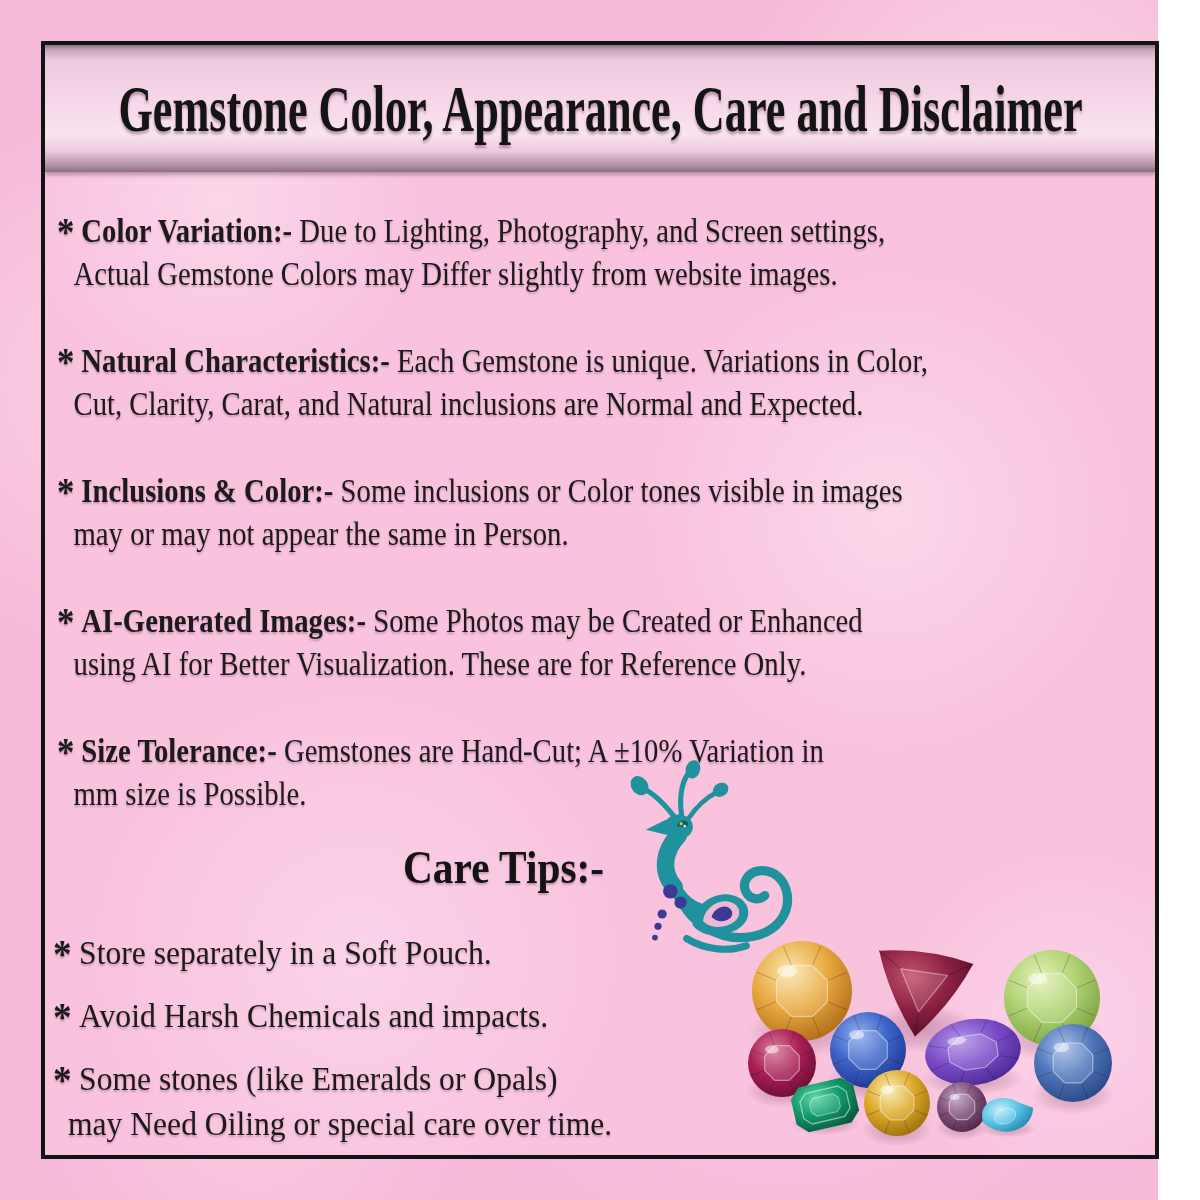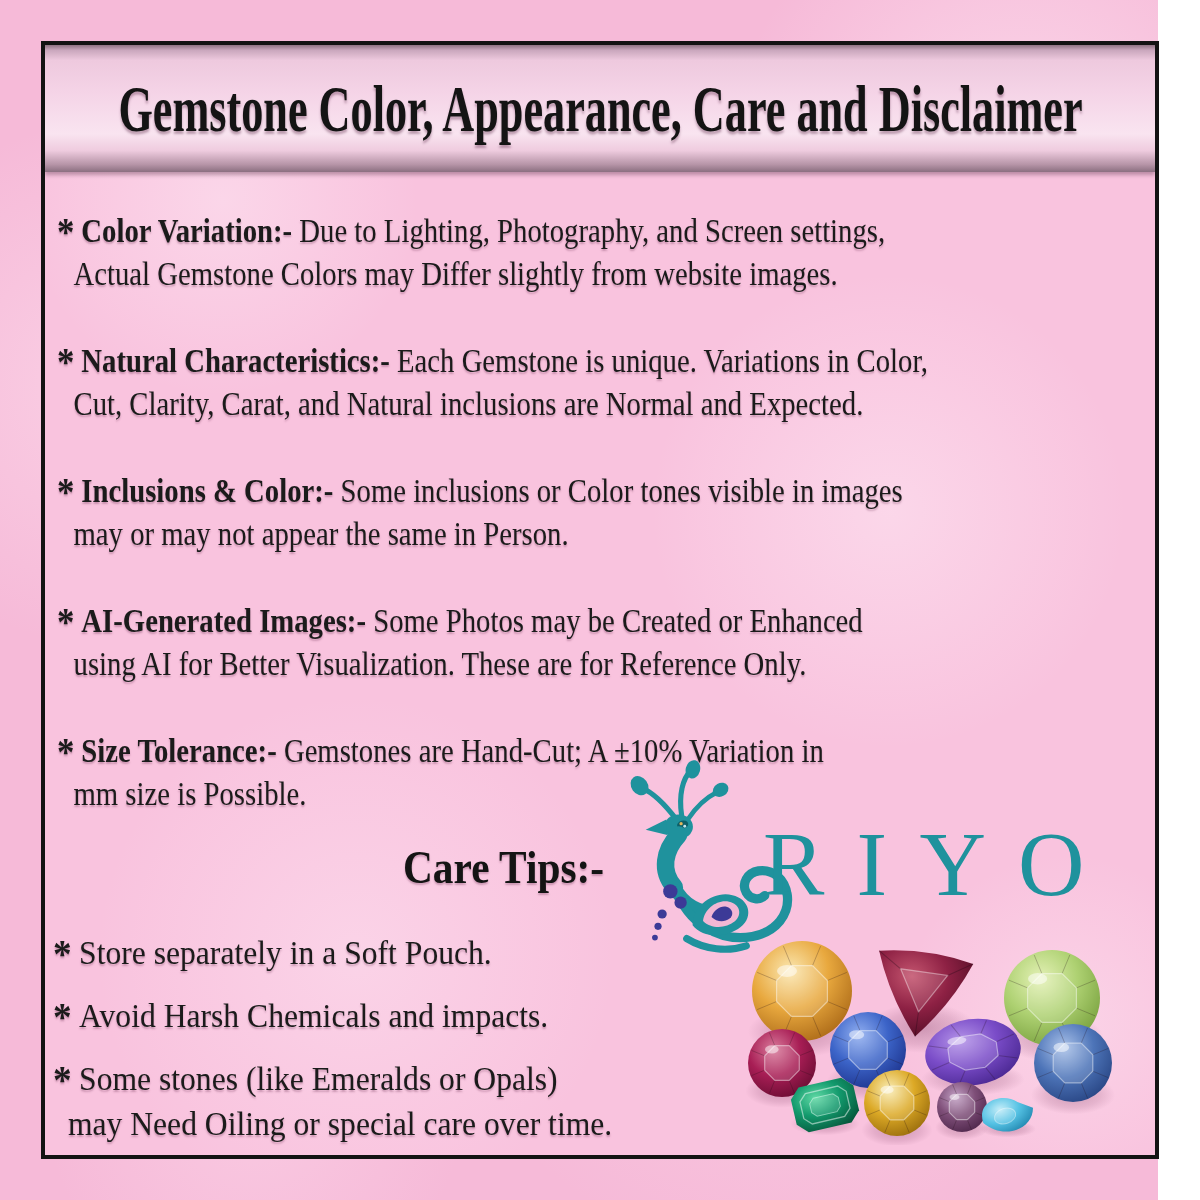--- a/index.html
+++ b/index.html
@@ -124,21 +124,20 @@
       </g>
       <g class="indigo-fill">
         <circle cx="46" cy="130" r="7"></circle>
         <circle cx="56" cy="141" r="6"></circle>
         <circle cx="38" cy="152" r="4.5"></circle>
         <circle cx="34" cy="164" r="3.5"></circle>
         <circle cx="31" cy="175" r="2.8"></circle>
       </g>
     </svg>
 
-    <div class="wordmark">RIYO</div>
 
     <section class="tips">
       <div class="tip">
         <span class="marker">*</span><span>Store separately in a Soft Pouch.</span>
       </div>
       <div class="tip">
         <span class="marker">*</span><span>Avoid Harsh Chemicals and impacts.</span>
       </div>
       <div class="tip">
         <span class="marker">*</span><span>Some stones (like Emeralds or Opals)</span>

